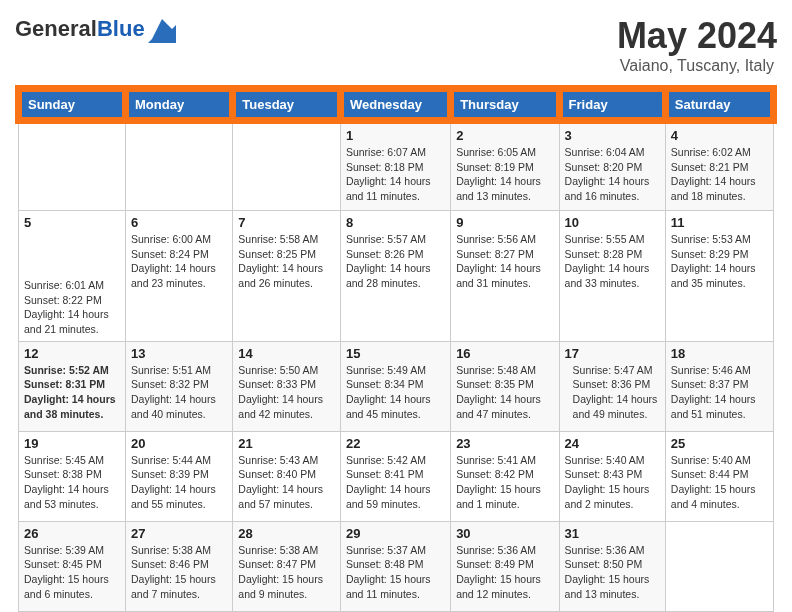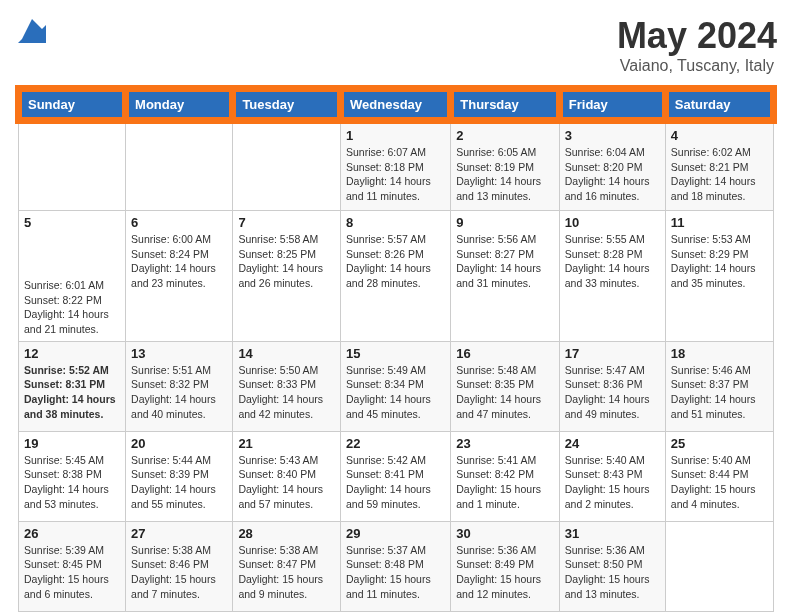--- a/index.html
+++ b/index.html
@@ -84,20 +84,25 @@
     }
     .empty-cell {
       background: #fff !important;
     }
   </style>
 </head>
 <body>
 
 <div class="header">
   <div class="logo">
+    <div>
+      <div class="logo-text">
+        <span class="logo-general">General</span><span class="logo-blue">Blue</span>
+      </div>
+    </div>
     <svg class="logo-icon" viewBox="0 0 28 28">
       <polygon points="4,24 14,4 24,14 28,10 28,28 0,28" fill="#2a6ebb"></polygon>
     </svg>
   </div>
   <div class="title-block">
     <div class="title-month">May 2024</div>
     <div class="title-location">Vaiano, Tuscany, Italy</div>
   </div>
 </div>
 
@@ -229,21 +234,21 @@
         </td>
         <td>
           <span class="day-num">16</span>
           <div class="day-info" style="white-space: pre-line;">Sunrise: 5:48 AM
 Sunset: 8:35 PM
 Daylight: 14 hours
 and 47 minutes.</div>
         </td>
         <td>
           <span class="day-num">17</span>
-          <div class="day-info" style="white-space: pre-line;">Sunrise: 5:47 AM
+          <div class="day-info" style="white-space: pre-line; margin-left: 8px;">Sunrise: 5:47 AM
 Sunset: 8:36 PM
 Daylight: 14 hours
 and 49 minutes.</div>
         </td>
         <td>
           <span class="day-num">18</span>
           <div class="day-info" style="white-space: pre-line;">Sunrise: 5:46 AM
 Sunset: 8:37 PM
 Daylight: 14 hours
 and 51 minutes.</div>

